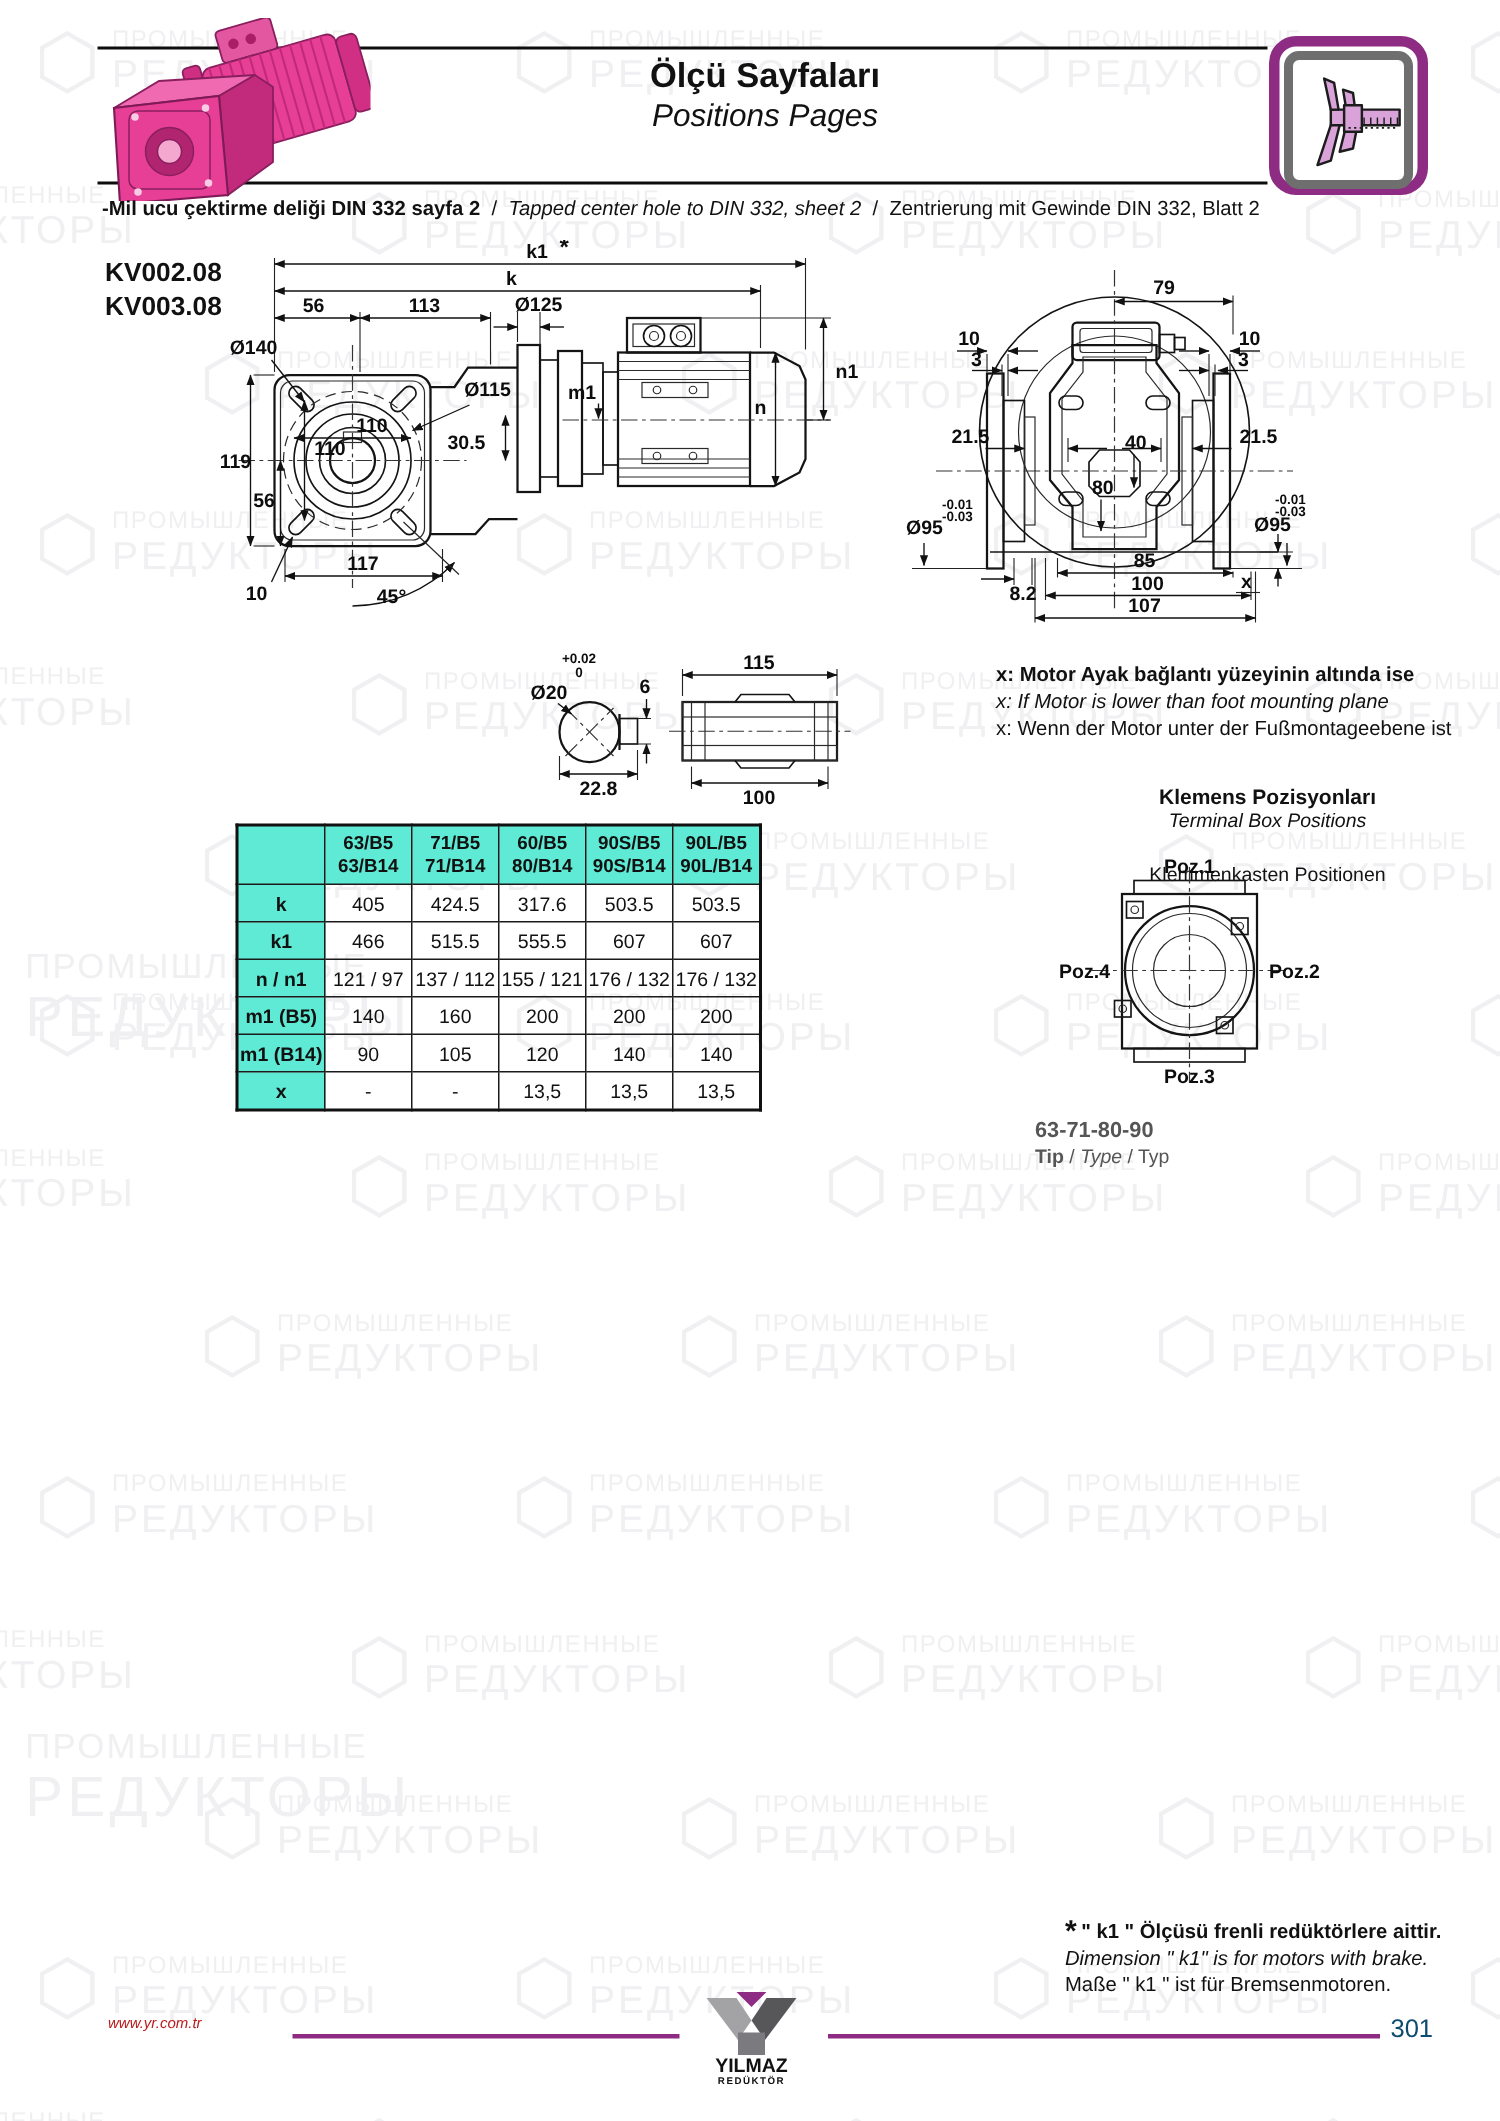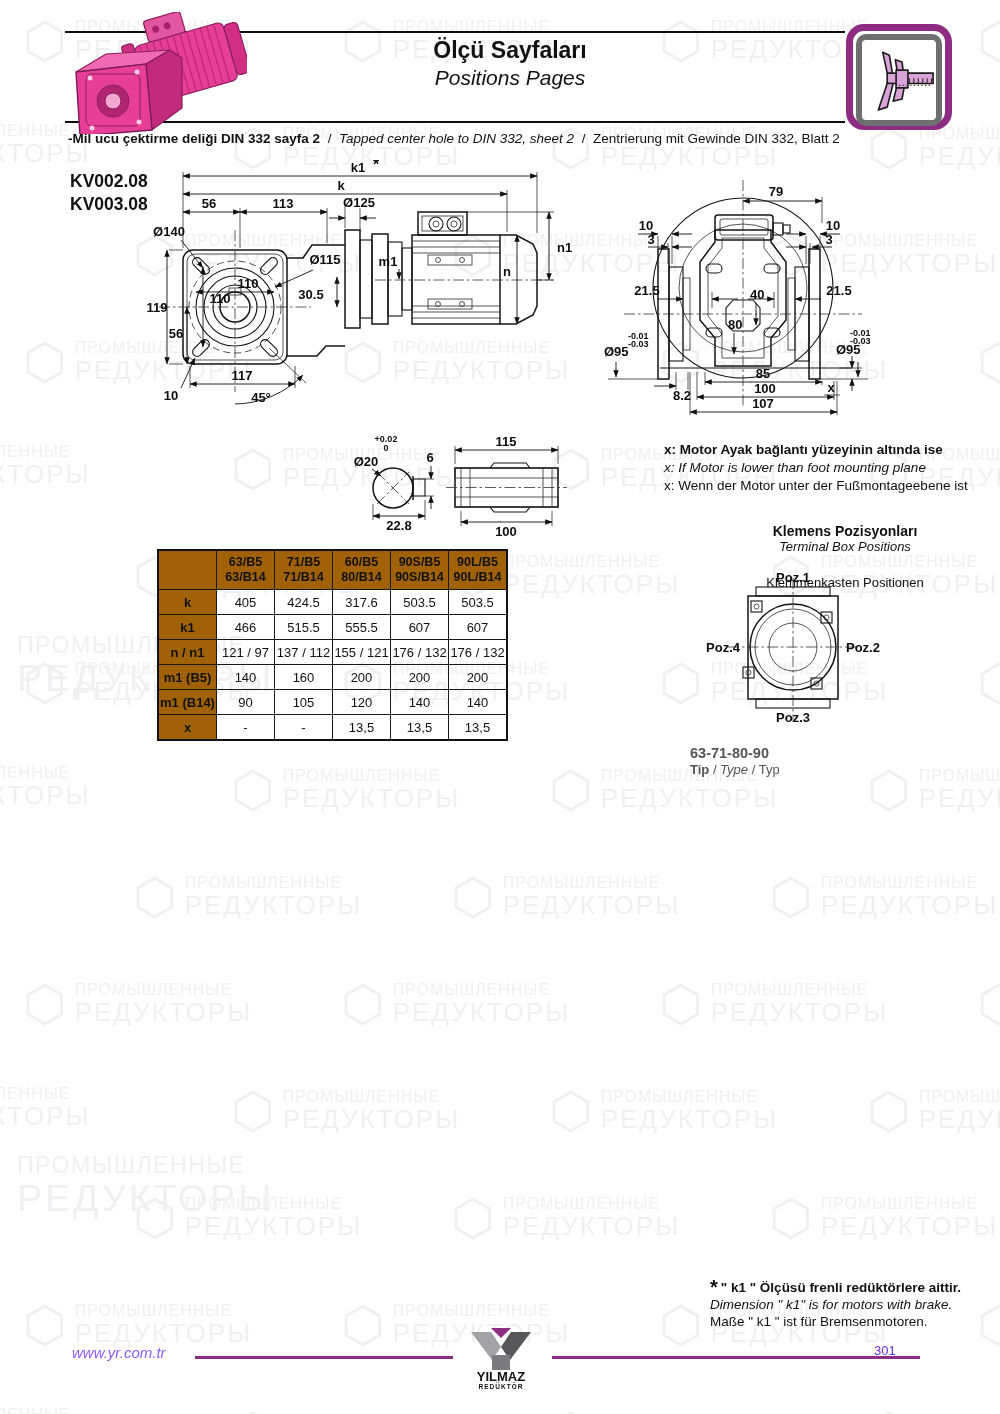--- a/index.html
+++ b/index.html
@@ -48,33 +48,33 @@
   .kl-3{font-size:13px;margin-top:20px;}
   .terminal{left:690px;top:570px;width:220px;}
   .types{font-size:14.5px;font-weight:700;color:#555;margin-top:11px;}
   .tipline{font-size:13px;color:#555;margin-top:1px;}
   .tip-b{font-weight:700;}
   .tip-i{font-style:italic;}
   
   .dims-table{left:157px;top:549px;}
   table{border-collapse:collapse;border:2px solid #111;}
   th,td{border:1px solid #1a1a1a;text-align:center;vertical-align:middle;padding:0;}
-  th{background:#a16207;font-weight:700;}
+  th{background:#5eead4;font-weight:700;}
   .hc{width:57px;height:38px;font-size:12.5px;line-height:15px;}
   .rl{width:57px;height:24px;font-size:13px;}
   td{width:57px;height:24px;font-size:13px;background:transparent;}
   
   .footnote{left:710px;top:1279px;width:270px;font-size:13.5px;line-height:17px;}
   .fn-star{font-size:20px;font-weight:700;vertical-align:-2px;margin-right:3px;}
   .fn-b{font-weight:700;}
   .fn-i{font-style:italic;}
   
-  .url{left:72px;top:1344px;font-size:15px;font-style:italic;color:#8b5cf6;}
+  .url{left:72px;top:1344px;font-size:10px;font-style:italic;color:#b91c1c;}
   .frule{position:absolute;height:3px;background:#8e2c84;z-index:1;}
-  .pagenum{left:874px;top:1343px;font-size:13px;color:#6d28d9;}
+  .pagenum{left:927px;top:1343px;font-size:17px;color:#0c4a6e;}
 </style>
 </head>
 <body>
 
 <div class="page">
 
   <div id="wm-layer">
       <div class="wm" style="left: 23px; top: 16px;">
         <span class="wm-hex">⬡</span>
         <span class="wm-t">

